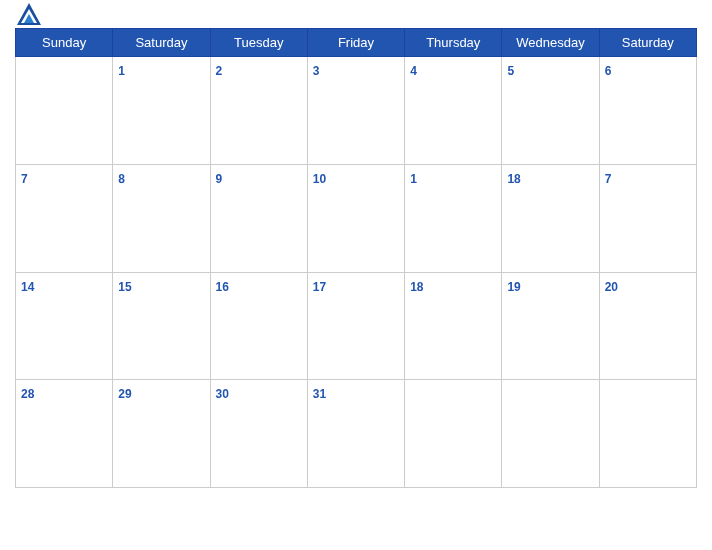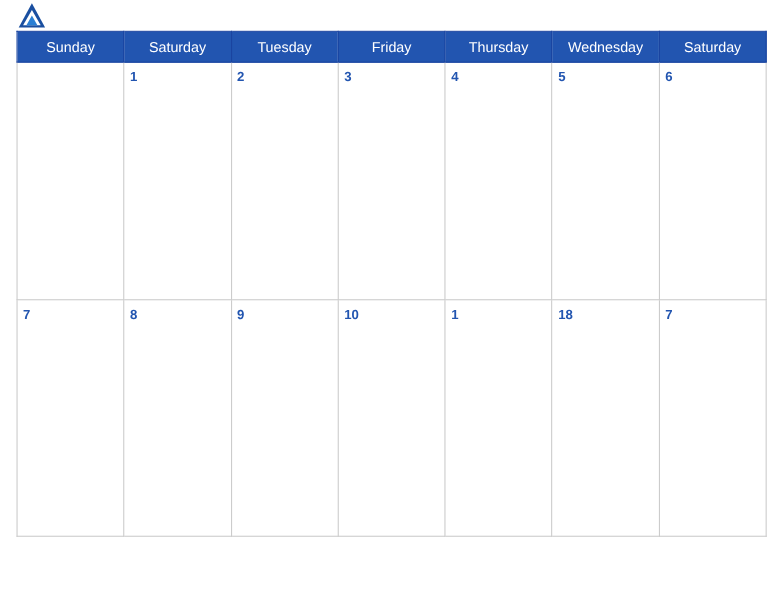--- a/index.html
+++ b/index.html
@@ -137,15 +137,33 @@
         </tr>
         <tr>
           <td><span class="day-number">7</span></td>
           <td><span class="day-number">8</span></td>
           <td><span class="day-number">9</span></td>
           <td><span class="day-number">10</span></td>
           <td><span class="day-number">1</span></td>
           <td><span class="day-number">18</span></td>
           <td><span class="day-number">7</span></td>
         </tr>
+        <tr>
+          <td><span class="day-number">14</span></td>
+          <td><span class="day-number">15</span></td>
+          <td><span class="day-number">16</span></td>
+          <td><span class="day-number">17</span></td>
+          <td><span class="day-number">18</span></td>
+          <td><span class="day-number">19</span></td>
+          <td><span class="day-number">20</span></td>
+        </tr>
+        <tr>
+          <td><span class="day-number">28</span></td>
+          <td><span class="day-number">29</span></td>
+          <td><span class="day-number">30</span></td>
+          <td><span class="day-number">31</span></td>
+          <td class="empty-cell"></td>
+          <td class="empty-cell"></td>
+          <td class="empty-cell"></td>
+        </tr>
       </tbody>
   </table>
 </div>
 
 </body></html>

